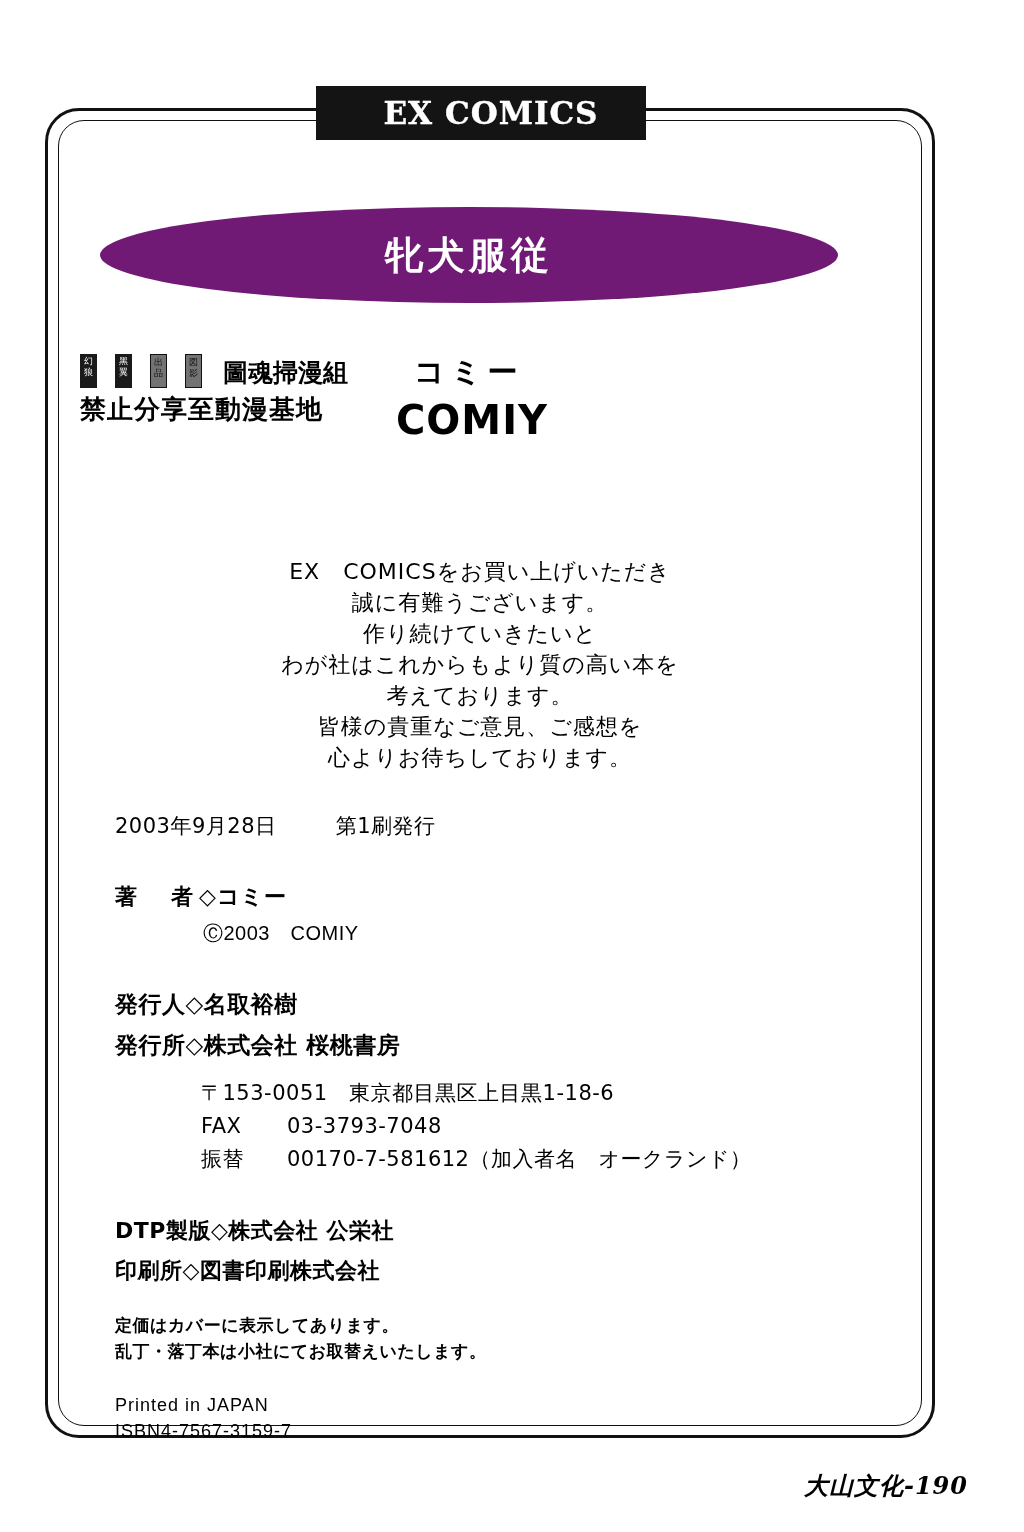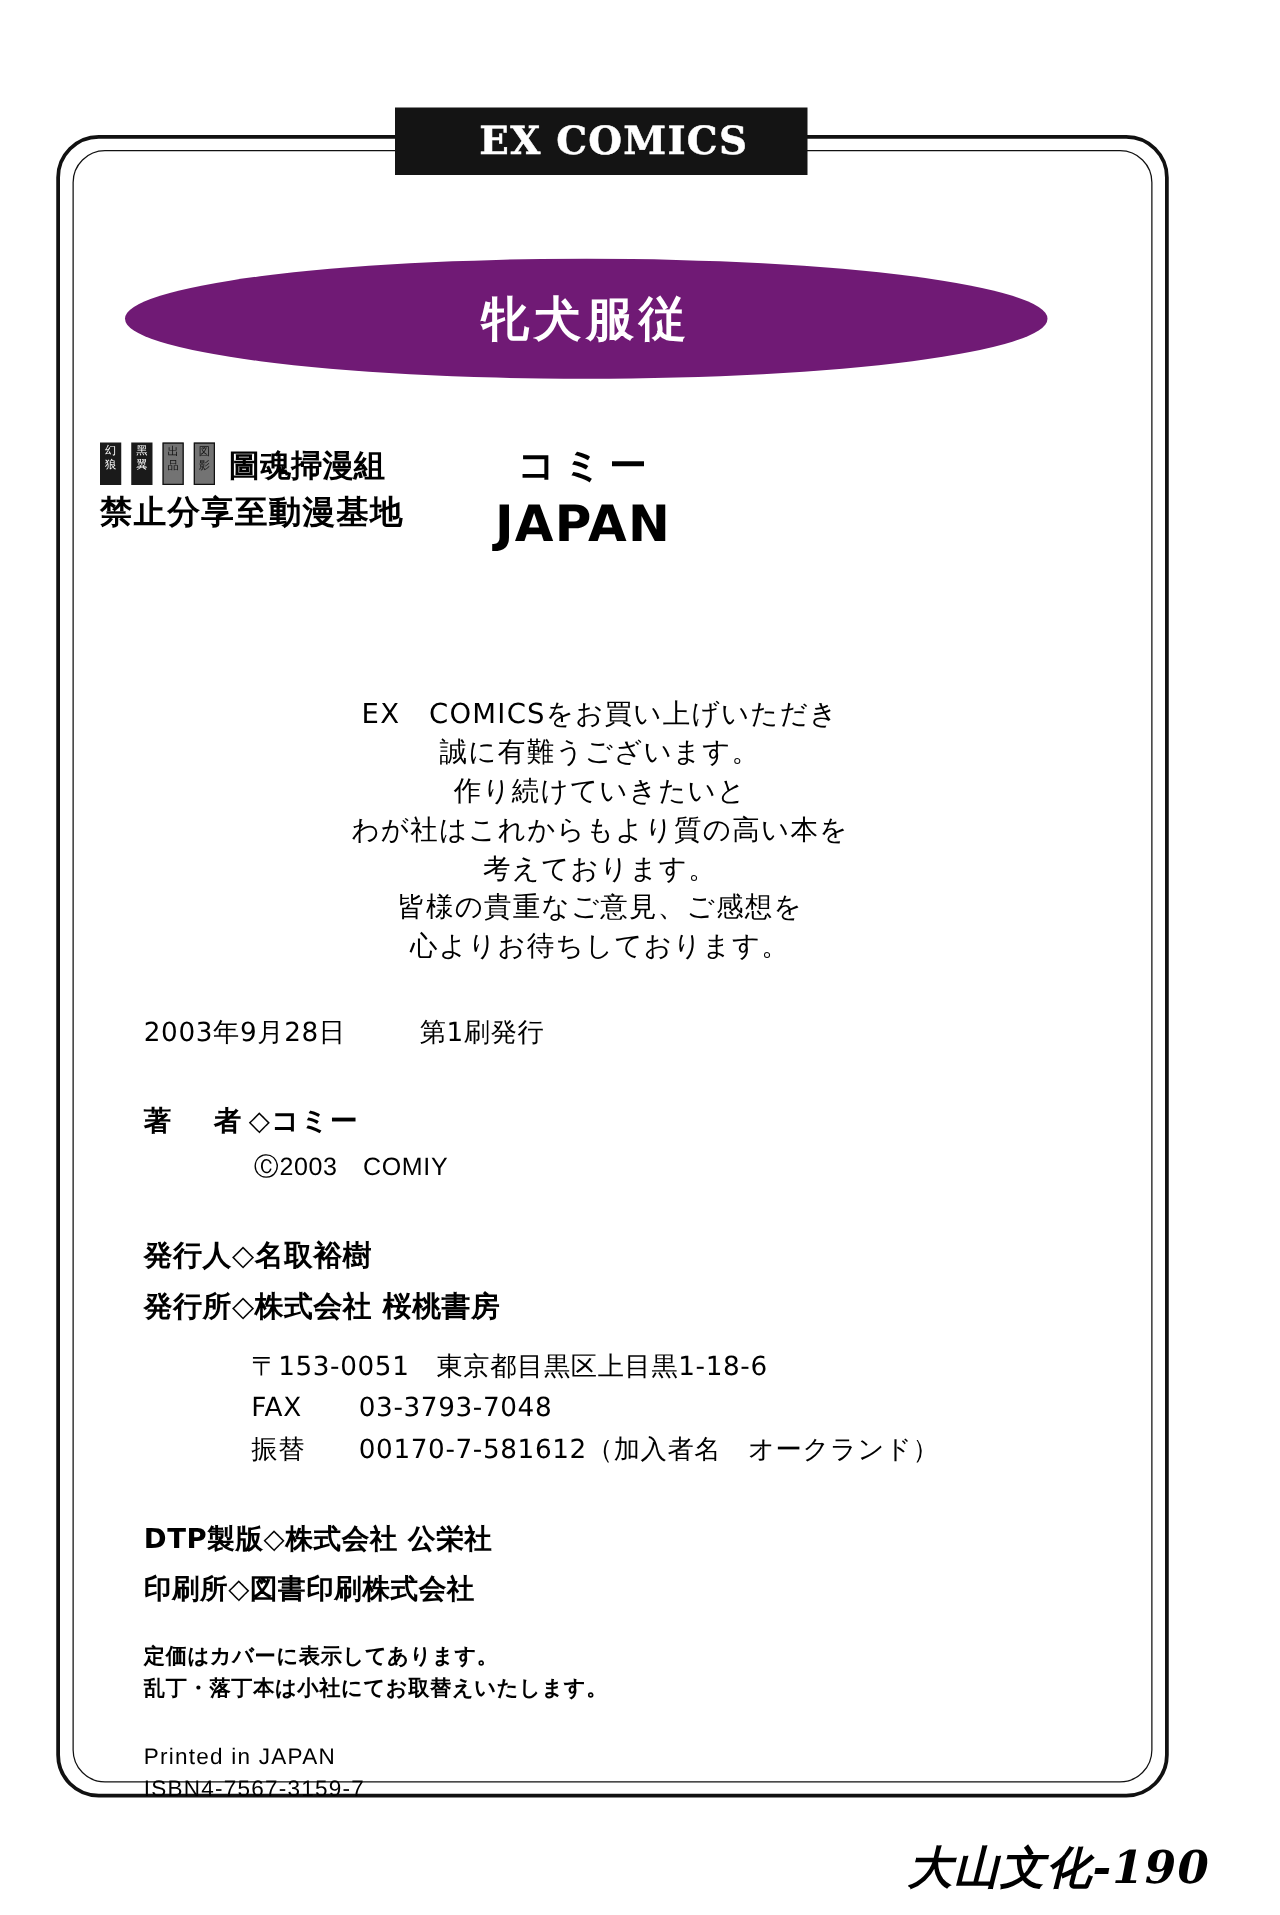--- a/index.html
+++ b/index.html
@@ -84,21 +84,21 @@
   
   .watermark {
     position: absolute;
     left: 80px;
     top: 352px;
     width: 300px;
   }
   .wm-row1 {
     display: flex;
     align-items: flex-end;
-    gap: 8px;
+    gap: 18px;
     height: 36px;
   }
   .wm-box {
     display: inline-block;
     width: 17px;
     height: 34px;
     background: #1a1a1a;
     color: #fff;
     font-size: 9px;
     line-height: 11px;
@@ -245,21 +245,21 @@
   }
 
   
   .scan-credit {
     position: absolute;
     right: 56px;
     top: 1470px;
     font-family: "DejaVu Serif", serif;
     font-style: italic;
     font-weight: bold;
-    font-size: 36px;
+    font-size: 24px;
     letter-spacing: 1px;
   }
 </style>
 </head>
 <body>
 
 <div class="page-frame"></div>
 <div class="page-frame-inner"></div>
 
 <div class="ex-tab">
@@ -276,21 +276,21 @@
     <span class="wm-box">黑 翼</span>
     <span class="wm-box light">出 品</span>
     <span class="wm-box light">図 影</span>
     <span class="wm-text-bold">圖魂掃漫組</span>
   </div>
   <div class="wm-row2">禁止分享至動漫基地</div>
 </div>
 
 <div class="brand">
   <div class="brand-kana">コミー</div>
-  <div class="brand-roman">JAPAN</div>
+  <div class="brand-roman">COMIY</div>
 </div>
 
 <div class="thanks">
   <div>EX　COMICSをお買い上げいただき</div>
   <div>誠に有難うございます。</div>
   <div>作り続けていきたいと</div>
   <div>わが社はこれからもより質の高い本を</div>
   <div>考えております。</div>
   <div>皆様の貴重なご意見、ご感想を</div>
   <div>心よりお待ちしております。</div>

